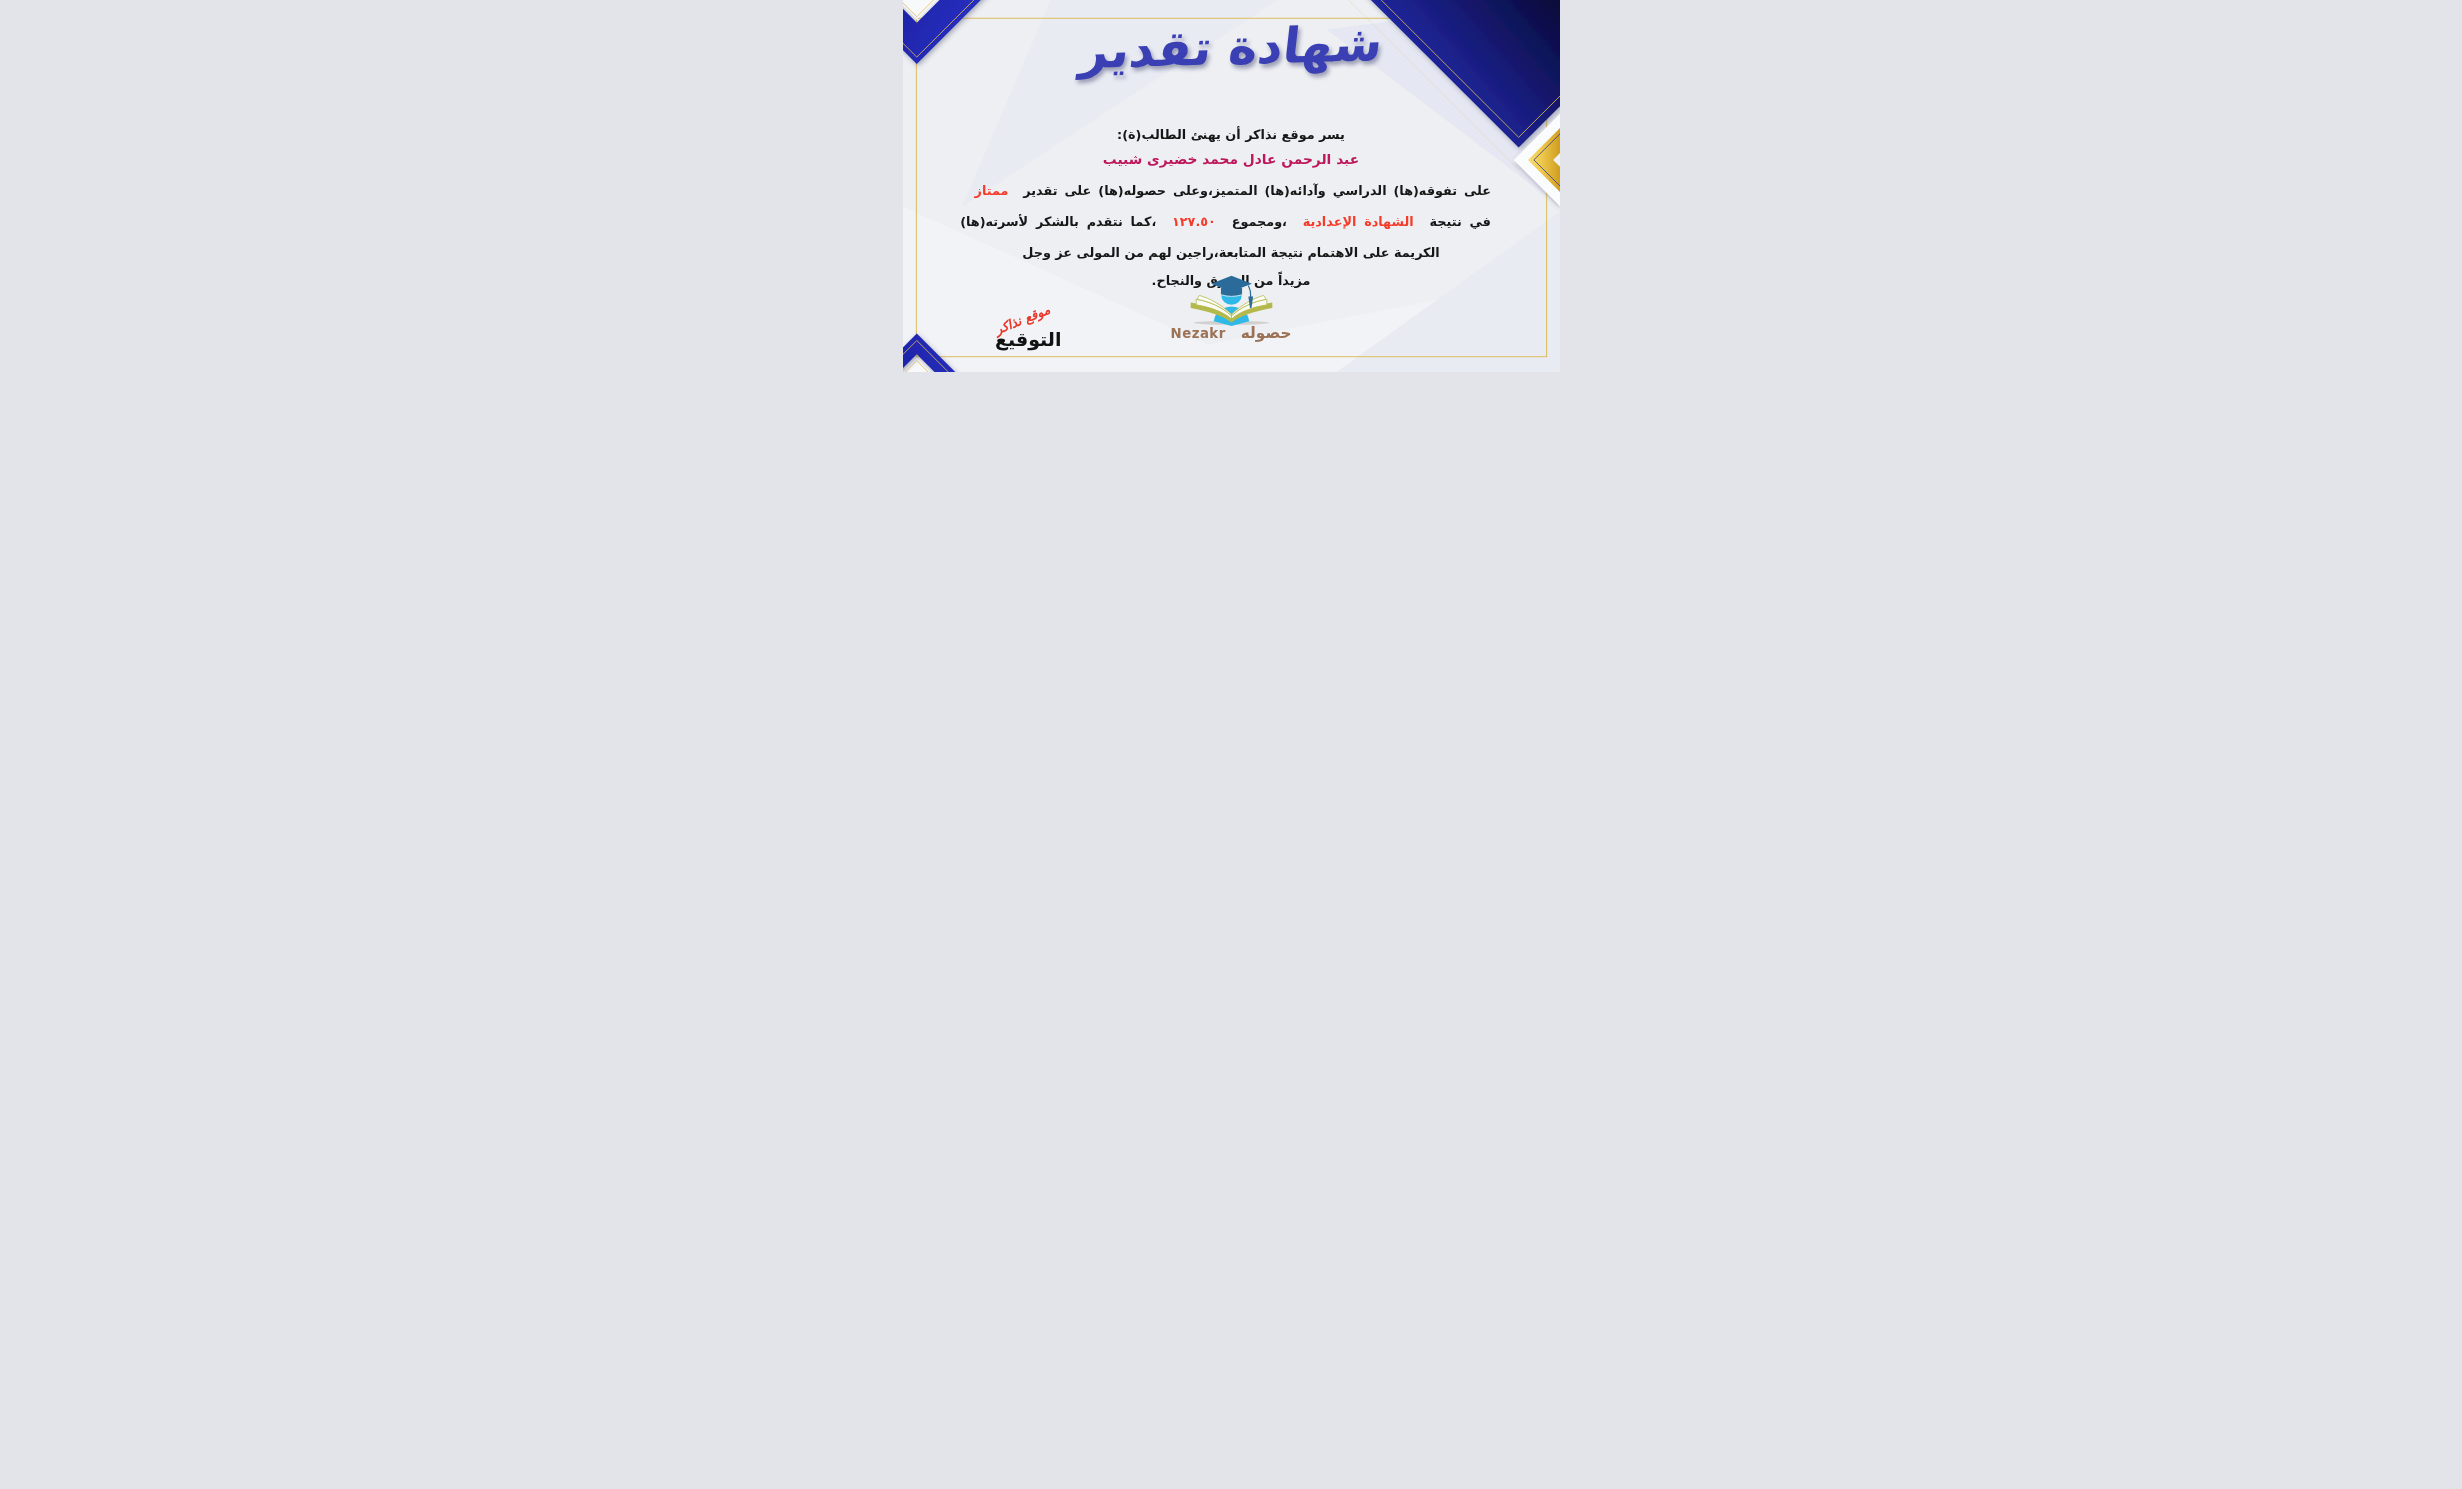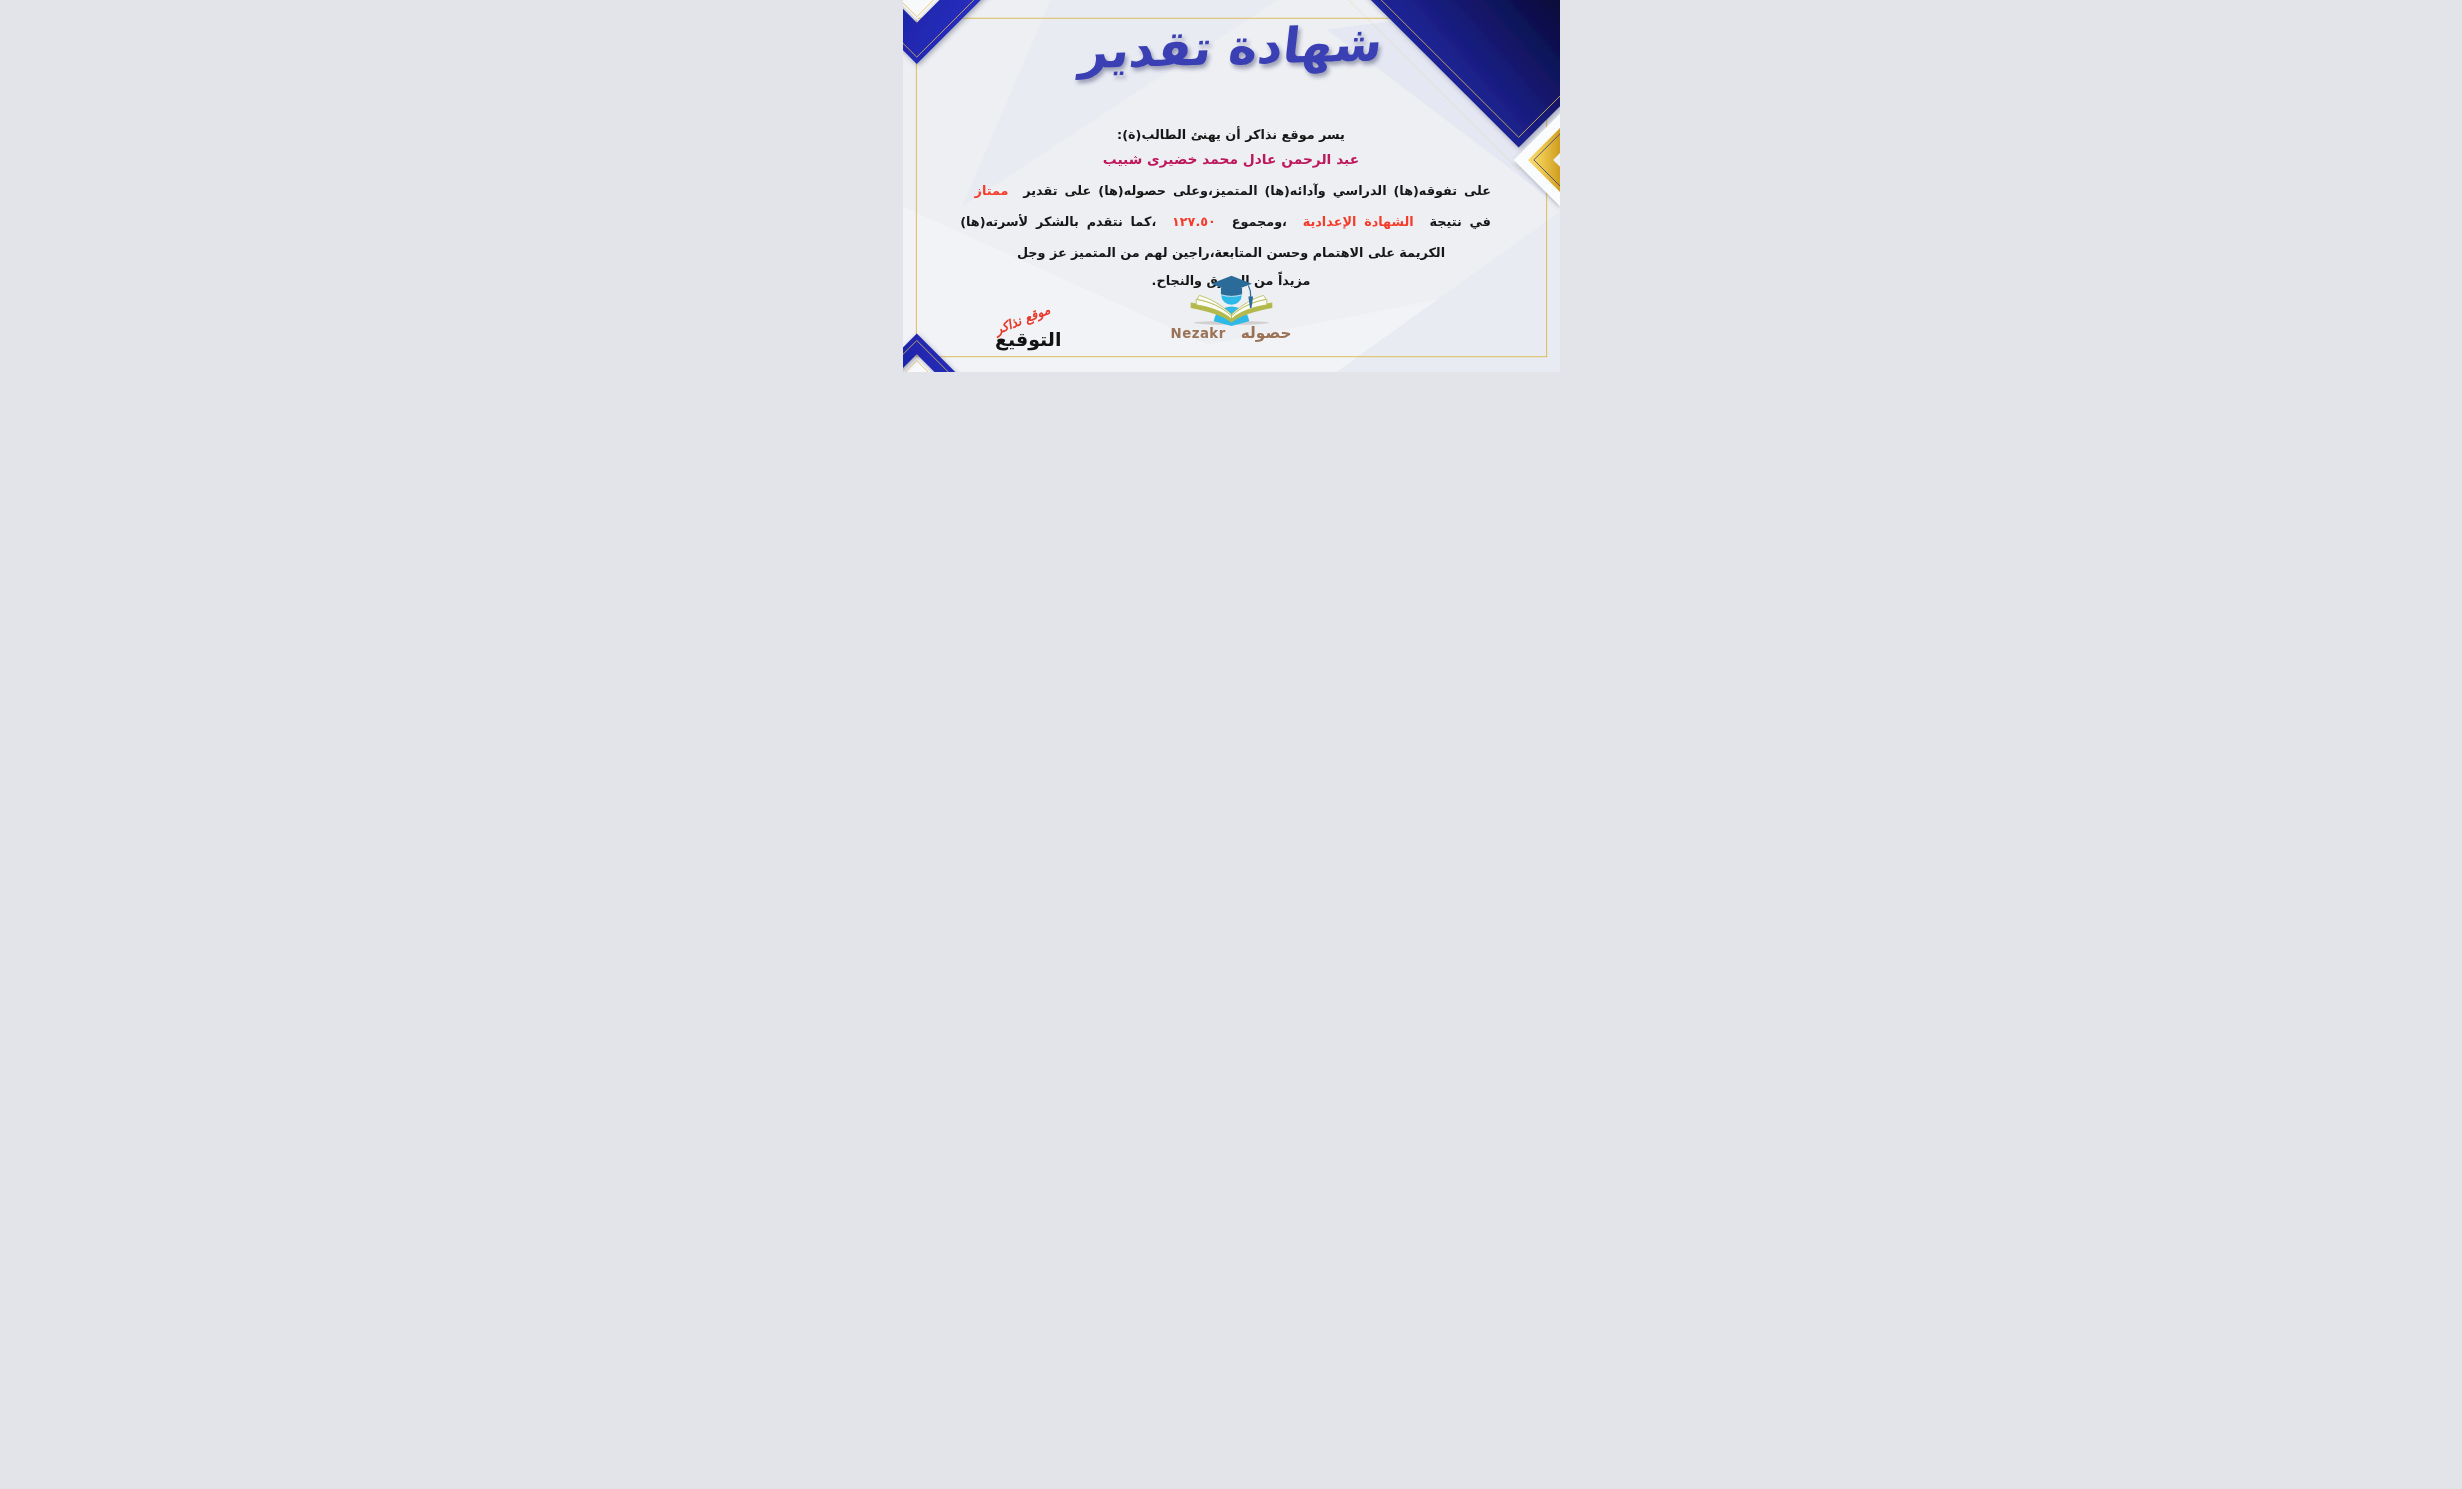--- a/index.html
+++ b/index.html
@@ -117,21 +117,21 @@
     </p>
 
     <p class="line l4">
       <span>في نتيجة</span>
       <span class="red gap">الشهادة الإعدادية</span>
       <span>،ومجموع</span>
       <span class="red gap">١٢٧.٥٠</span>
       <span>،كما نتقدم بالشكر لأسرته(ها)</span>
     </p>
 
-    <p class="line l5">الكريمة على الاهتمام وحسن المتابعة،راجين لهم من المتميز عز وجل</p>
+    <p class="line l5">الكريمة على الاهتمام نتيجة المتابعة،راجين لهم من المولى عز وجل</p>
 
     <p class="line l6">مزيداً من التفوق والنجاح.</p>
   </div>
 
   <div class="sign-label" dir="rtl">التوقيع</div>
   <div class="sign-script" dir="rtl">موقع نذاكر</div>
 
   <div class="logo">
     <svg viewBox="0 0 240 130">
 

